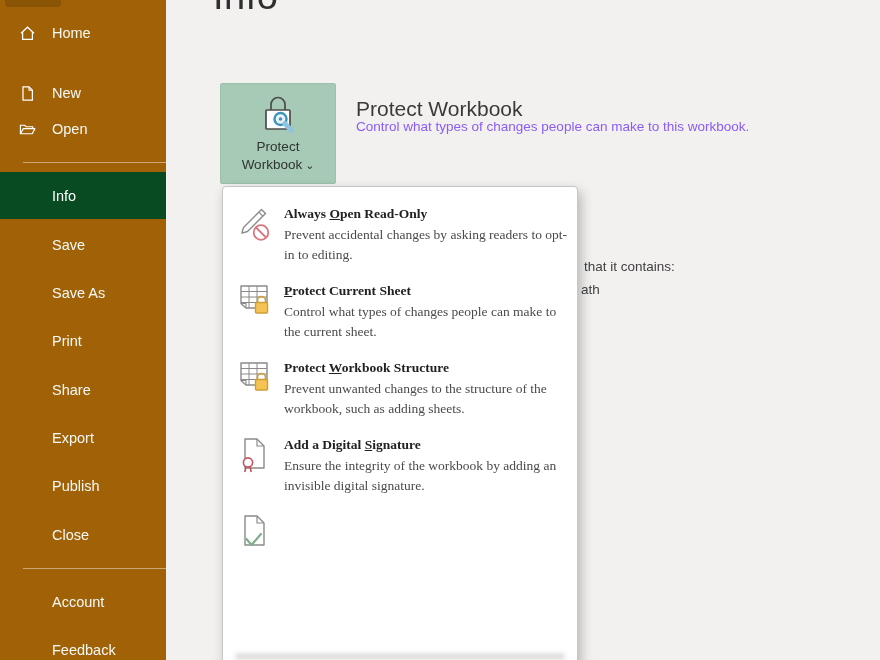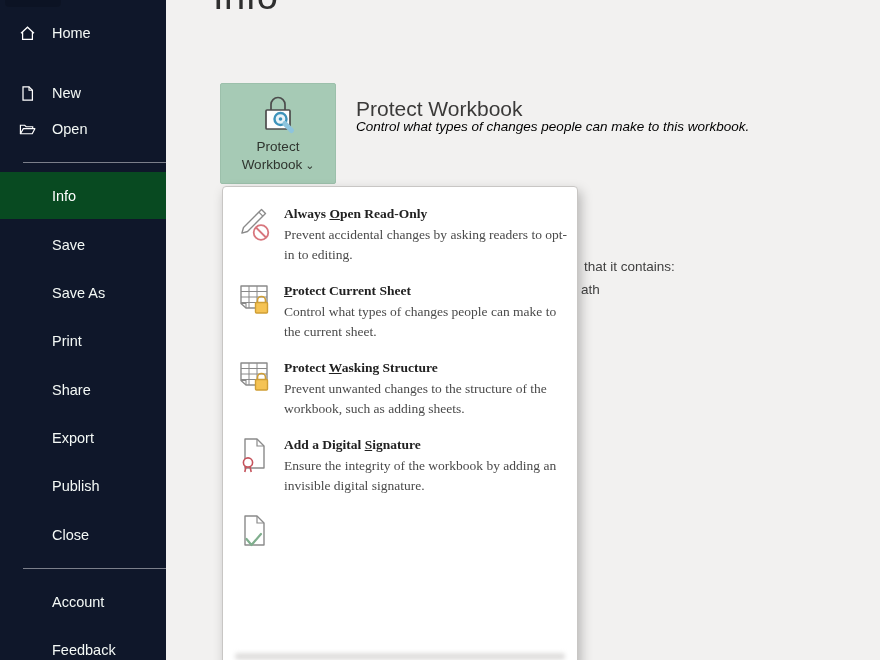--- a/index.html
+++ b/index.html
@@ -1,21 +1,21 @@
 <!DOCTYPE html>
 <html><head>
 <meta charset="utf-8">
 <style>
   * { margin:0; padding:0; box-sizing:border-box; }
   html,body { width:880px; height:660px; }
   body { font-family:"Liberation Sans", sans-serif; background:#f2f1f0; overflow:hidden; }
   .app { position:relative; width:880px; height:660px; overflow:hidden; background:#f2f1f0; }
 
   
-  .sidebar { position:absolute; left:0; top:0; width:166px; height:660px; background:#0f172a; }
+  .sidebar { position:absolute; left:0; top:0; width:166px; height:660px; background:#a16207; }
   .back-remnant { position:absolute; left:5px; top:-4px; width:56px; height:11px;
                   background:rgba(0,0,0,.14); border-radius:0 0 4px 4px; }
   .nav-item { position:absolute; left:0; width:166px; height:30px; display:flex; align-items:center;
               color:#f4f9f6; font-size:14.5px; cursor:default; }
   .nav-item .ico { position:absolute; left:19px; width:17px; height:17px; display:flex; align-items:center; }
   .nav-item .lbl { position:absolute; left:52px; white-space:nowrap; }
   .si-home{top:18px} .si-new{top:78px} .si-open{top:114px}
   .si-save{top:230px} .si-saveas{top:278px} .si-print{top:326px} .si-share{top:375px}
   .si-export{top:423px} .si-publish{top:471px} .si-close{top:520px}
   .si-account{top:587px} .si-feedback{top:635px}
@@ -30,21 +30,21 @@
                 font-weight:400; letter-spacing:.5px; }
 
   .protect-btn { position:absolute; left:220px; top:83px; width:116px; height:101px;
                  background:#a6cab5; border:1px solid #9cc0ab; border-radius:2px;
                  display:flex; flex-direction:column; align-items:center; cursor:pointer; }
   .protect-btn .icon-wrap { margin-top:10px; height:44px; }
   .protect-btn .t { font-size:13.5px; color:#2f352f; line-height:18px; font-weight:400; }
   .protect-btn .chev { font-size:11px; color:#2f352f; margin-left:3px; }
 
   .sec-heading { position:absolute; left:356px; top:97px; font-size:21px; color:#3b3a39; font-weight:400; }
-  .sec-desc { position:absolute; left:356px; top:119px; font-size:13.5px; color:#000000;font-style:italic; }
+  .sec-desc { position:absolute; left:356px; top:119px; font-size:13.5px; color:#8b5cf6; }
 
   .bg-frag1 { position:absolute; left:584px; top:259px; font-size:13.5px; color:#3f3f3f; }
   .bg-frag2 { position:absolute; left:581px; top:282px; font-size:13.5px; color:#3f3f3f; }
 
   
   .dropdown { position:absolute; left:222px; top:186px; width:356px; height:482px;
               background:#ffffff; border:1px solid #c8c6c4; border-radius:4px;
               box-shadow:3px 5px 12px rgba(0,0,0,.25); padding:9px 0 0 0; z-index:5; }
   .dd-item { display:flex; padding:8px 8px 9px 15px; cursor:pointer;font-family:Liberation Serif, serif; }
   .dd-icon { width:34px; height:38px; flex:0 0 34px; margin-right:12px; }
@@ -192,21 +192,21 @@
       <span class="dd-icon">
         <svg width="34" height="38" viewBox="0 0 34 38">
           <path d="M3 5 H29 V27 H8 L3 22.5 Z" fill="#ffffff" stroke="#8a8a8a" stroke-width="1.4" stroke-linejoin="round"></path>
           <path d="M3 22.5 L8 22.5 L8 27" fill="none" stroke="#8a8a8a" stroke-width="1.1"></path>
           <path d="M11 5 V27 M19 5 V27 M3 10.5 H29 M3 16 H29 M3 21.5 H29" stroke="#8a8a8a" stroke-width="1"></path>
           <path d="M19.5 21.5 v-2 a4 4 0 0 1 8 0 v2" fill="none" stroke="#cf9e35" stroke-width="1.6"></path>
           <rect x="17.5" y="21.5" width="12" height="10.5" rx="1" fill="#f5c354" stroke="#cf9e35" stroke-width="1.4"></rect>
         </svg>
       </span>
       <span class="dd-text">
-        <span class="dd-title"><span>Protect </span><span class="accel">W</span><span>asking Structure</span></span>
+        <span class="dd-title"><span>Protect </span><span class="accel">W</span><span>orkbook Structure</span></span>
         <div class="dd-desc">Prevent unwanted changes to the structure of the workbook, such as adding sheets.</div>
       </span>
     </div>
 
     <div class="dd-item">
       <span class="dd-icon">
         <svg width="34" height="38" viewBox="0 0 34 38">
           <path d="M7 4 H19 L26 11 V33 H7 Z" fill="#ffffff" stroke="#8a8a8a" stroke-width="1.4" stroke-linejoin="round"></path>
           <path d="M19 4 V11 H26" fill="none" stroke="#8a8a8a" stroke-width="1.2"></path>
           <circle cx="10" cy="27.5" r="4.6" fill="#fff" stroke="#c5535c" stroke-width="1.6"></circle>

